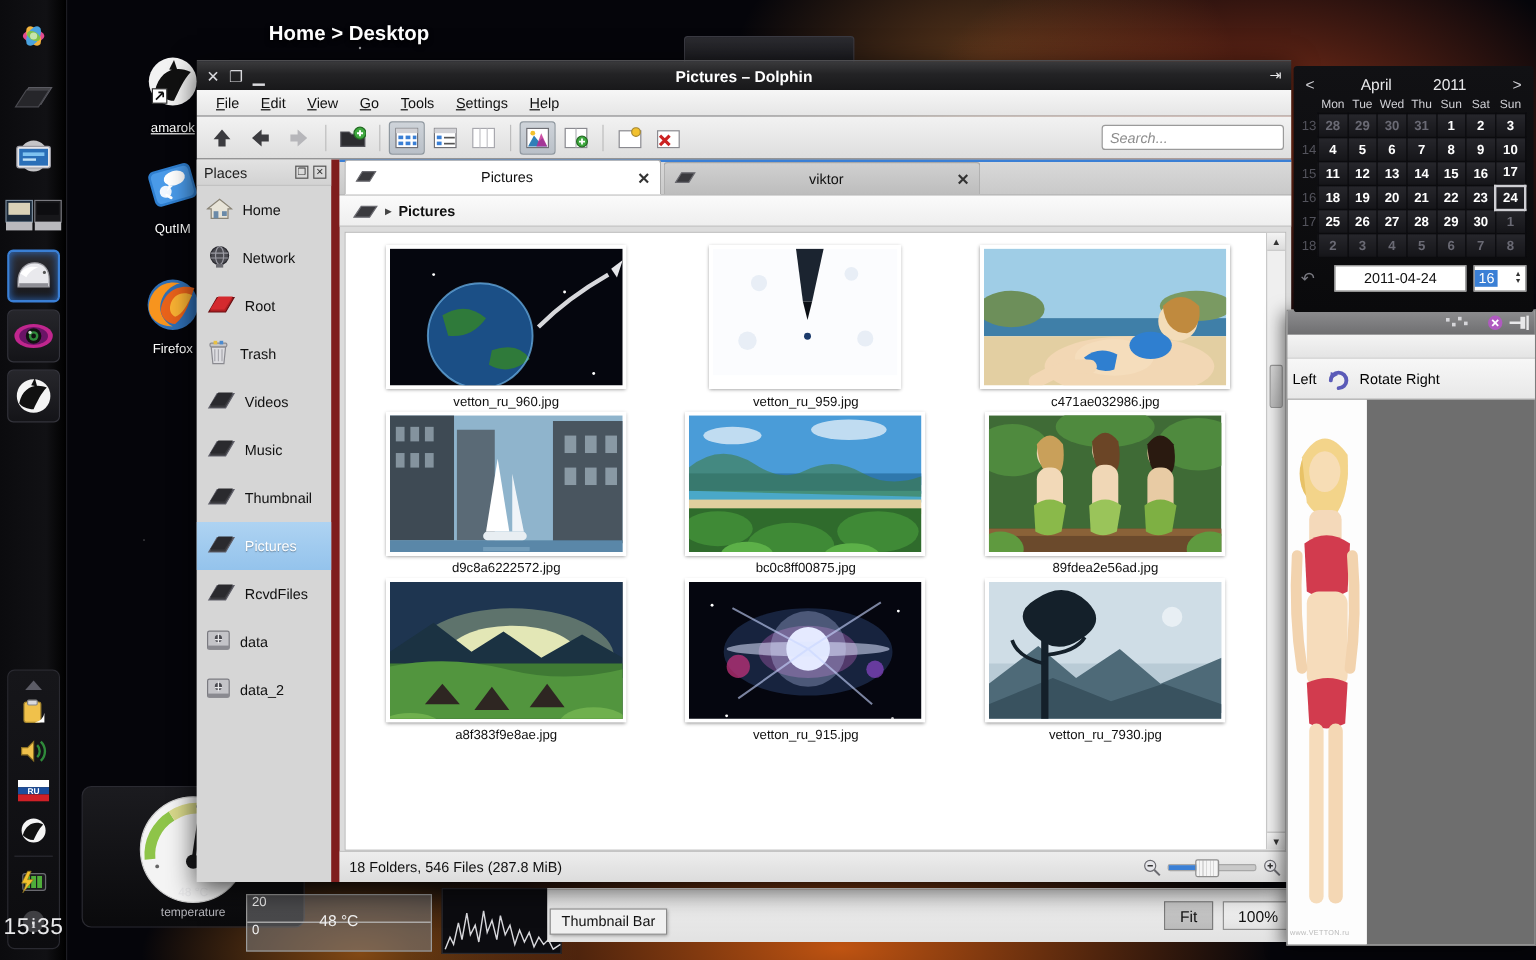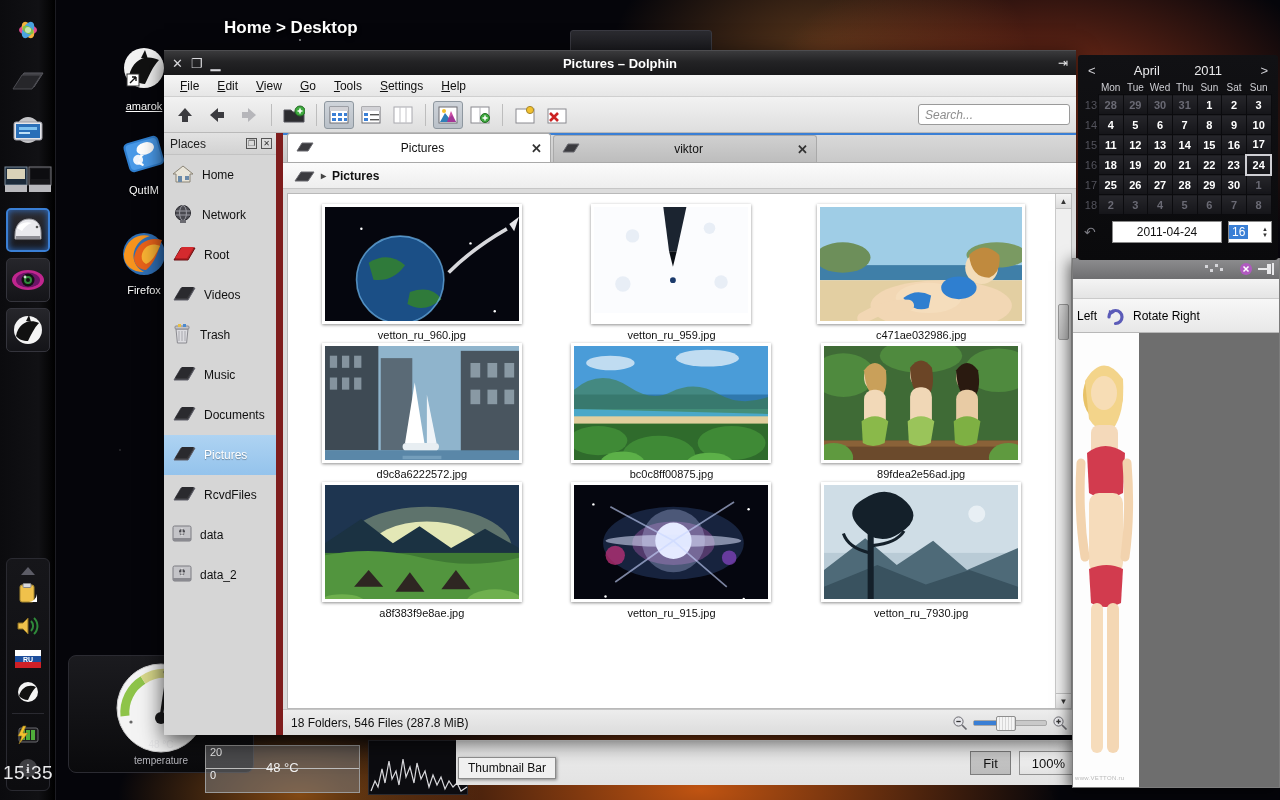--- a/index.html
+++ b/index.html
@@ -587,49 +587,49 @@
             <span>Network</span>
           </div>
           <div class="place">
             <span><svg width="24" height="18" viewBox="0 0 24 18">
                 <polygon points="2,15 9,3 23,3 16,15" fill="#b01f22" stroke="#6a0f12"></polygon>
                 <polygon points="3,13 10,2 22,2 15,13" fill="#d42a2e"></polygon>
               </svg></span>
             <span>Root</span>
           </div>
           <div class="place">
-            <span><svg width="24" height="18" viewBox="0 0 24 18">
-                <polygon points="2,15 9,3 23,3 16,15" fill="#3a3a3e" stroke="#60606a"></polygon>
-                <polygon points="3,13 10,2 22,2 15,13" fill="#2a2a2e"></polygon>
-              </svg></span>
-            <span>Videos</span>
-          </div>
-          <div class="place">
             <span><svg width="20" height="22" viewBox="0 0 20 22">
                 <path d="M4 6 h12 l-1.4 14 h-9.2Z" fill="#dcdce0" stroke="#8a8a90"></path>
                 <rect x="3" y="3" width="14" height="3" rx="1" fill="#c4c4c8" stroke="#8a8a90"></rect>
                 <path d="M7 8 v10 M10 8 v10 M13 8 v10" stroke="#a8a8ae"></path>
                 <rect x="6" y="1" width="3" height="3" fill="#e8c044"></rect>
                 <rect x="11" y="1" width="3" height="3" fill="#4a8ad0"></rect>
               </svg></span>
             <span>Trash</span>
           </div>
           <div class="place">
             <span><svg width="24" height="18" viewBox="0 0 24 18">
                 <polygon points="2,15 9,3 23,3 16,15" fill="#3a3a3e" stroke="#60606a"></polygon>
                 <polygon points="3,13 10,2 22,2 15,13" fill="#2a2a2e"></polygon>
               </svg></span>
-            <span>Music</span>
+            <span>Videos</span>
           </div>
           <div class="place">
             <span><svg width="24" height="18" viewBox="0 0 24 18">
                 <polygon points="2,15 9,3 23,3 16,15" fill="#3a3a3e" stroke="#60606a"></polygon>
                 <polygon points="3,13 10,2 22,2 15,13" fill="#2a2a2e"></polygon>
               </svg></span>
-            <span>Documents</span>
+            <span>Music</span>
+          </div>
+          <div class="place">
+            <span><svg width="24" height="18" viewBox="0 0 24 18">
+                <polygon points="2,15 9,3 23,3 16,15" fill="#3a3a3e" stroke="#60606a"></polygon>
+                <polygon points="3,13 10,2 22,2 15,13" fill="#2a2a2e"></polygon>
+              </svg></span>
+            <span>Thumbnail</span>
           </div>
           <div class="place sel">
             <span><svg width="24" height="18" viewBox="0 0 24 18">
                 <polygon points="2,15 9,3 23,3 16,15" fill="#3a3a3e" stroke="#60606a"></polygon>
                 <polygon points="3,13 10,2 22,2 15,13" fill="#2a2a2e"></polygon>
               </svg></span>
             <span>Pictures</span>
           </div>
           <div class="place">
             <span><svg width="24" height="18" viewBox="0 0 24 18">

